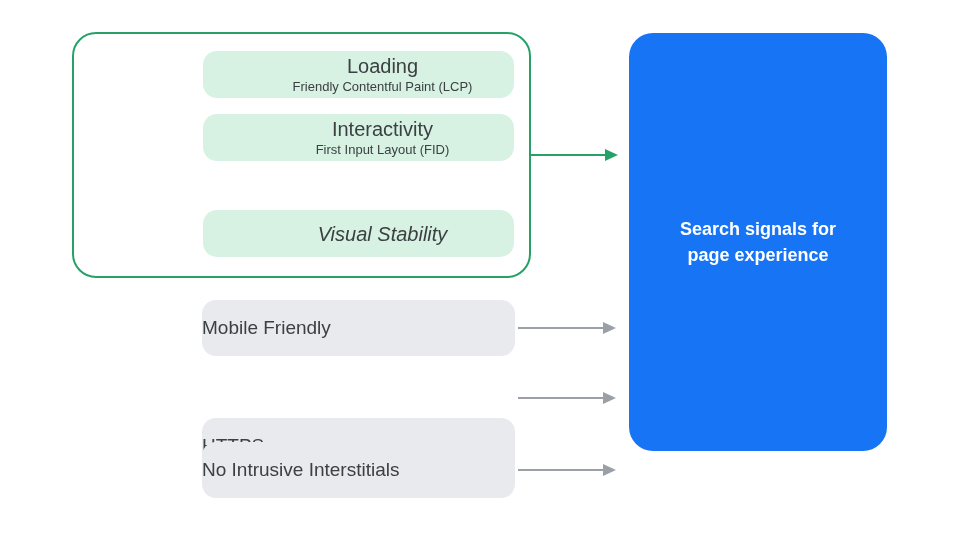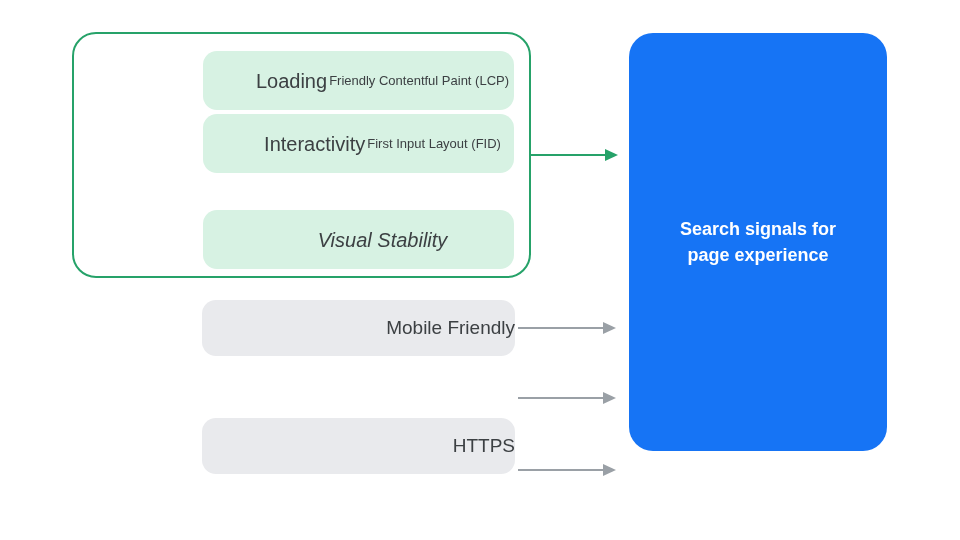--- a/index.html
+++ b/index.html
@@ -38,25 +38,25 @@
     color: var(--green);
     font-size: 21px;
     font-weight: bold;
     line-height: 24px;
   }
   
   .pill {
     position: absolute;
     left: 203px;
     width: 311px;
-    height: 59px;
+    height: 47px;
     border-radius: 14px;
     background: var(--green-light);
     display: flex;
-    flex-direction: row;
+    flex-direction: column;
     align-items: center;
     justify-content: center;
     gap: 2px;
     padding-left: 48px;
   }
   .pill.p1 { top: 51px; }
   .pill.p2 { top: 114px; align-items: center; }
   .pill.p3 { top: 210px; font-style: italic; }
   .pill-title {
     color: var(--text-dark);
@@ -72,21 +72,21 @@
   
   .gray-pill {
     position: absolute;
     left: 202px;
     width: 313px;
     height: 56px;
     border-radius: 14px;
     background: var(--gray-fill);
     display: flex;
     align-items: center;
-    justify-content: flex-end;
+    justify-content: flex-start;
     color: var(--text-dark);
     font-size: 19px;
   }
   .gray-pill.g1 { top: 300px; }
   .gray-pill.g2 { top: 370px; margin-top: 48px; }
   .gray-pill.g3 { top: 442px; }
   
   .arrow {
     position: absolute;
     height: 2px;
@@ -159,19 +159,22 @@
   <div class="gray-pill g1">
     <span>Mobile Friendly</span>
   </div>
   <div class="arrow gray a1"></div>
 
   <div class="gray-pill g2">
     <span>HTTPS</span>
   </div>
   <div class="arrow gray a2"></div>
 
+  <div class="gray-pill g3">
+    <span>No Intrusive Interstitials</span>
+  </div>
   <div class="arrow gray a3"></div>
 
   <div class="result-box">
     <div class="result-label">Search signals for page experience</div>
   </div>
 
 </div>
 
 </body></html>

